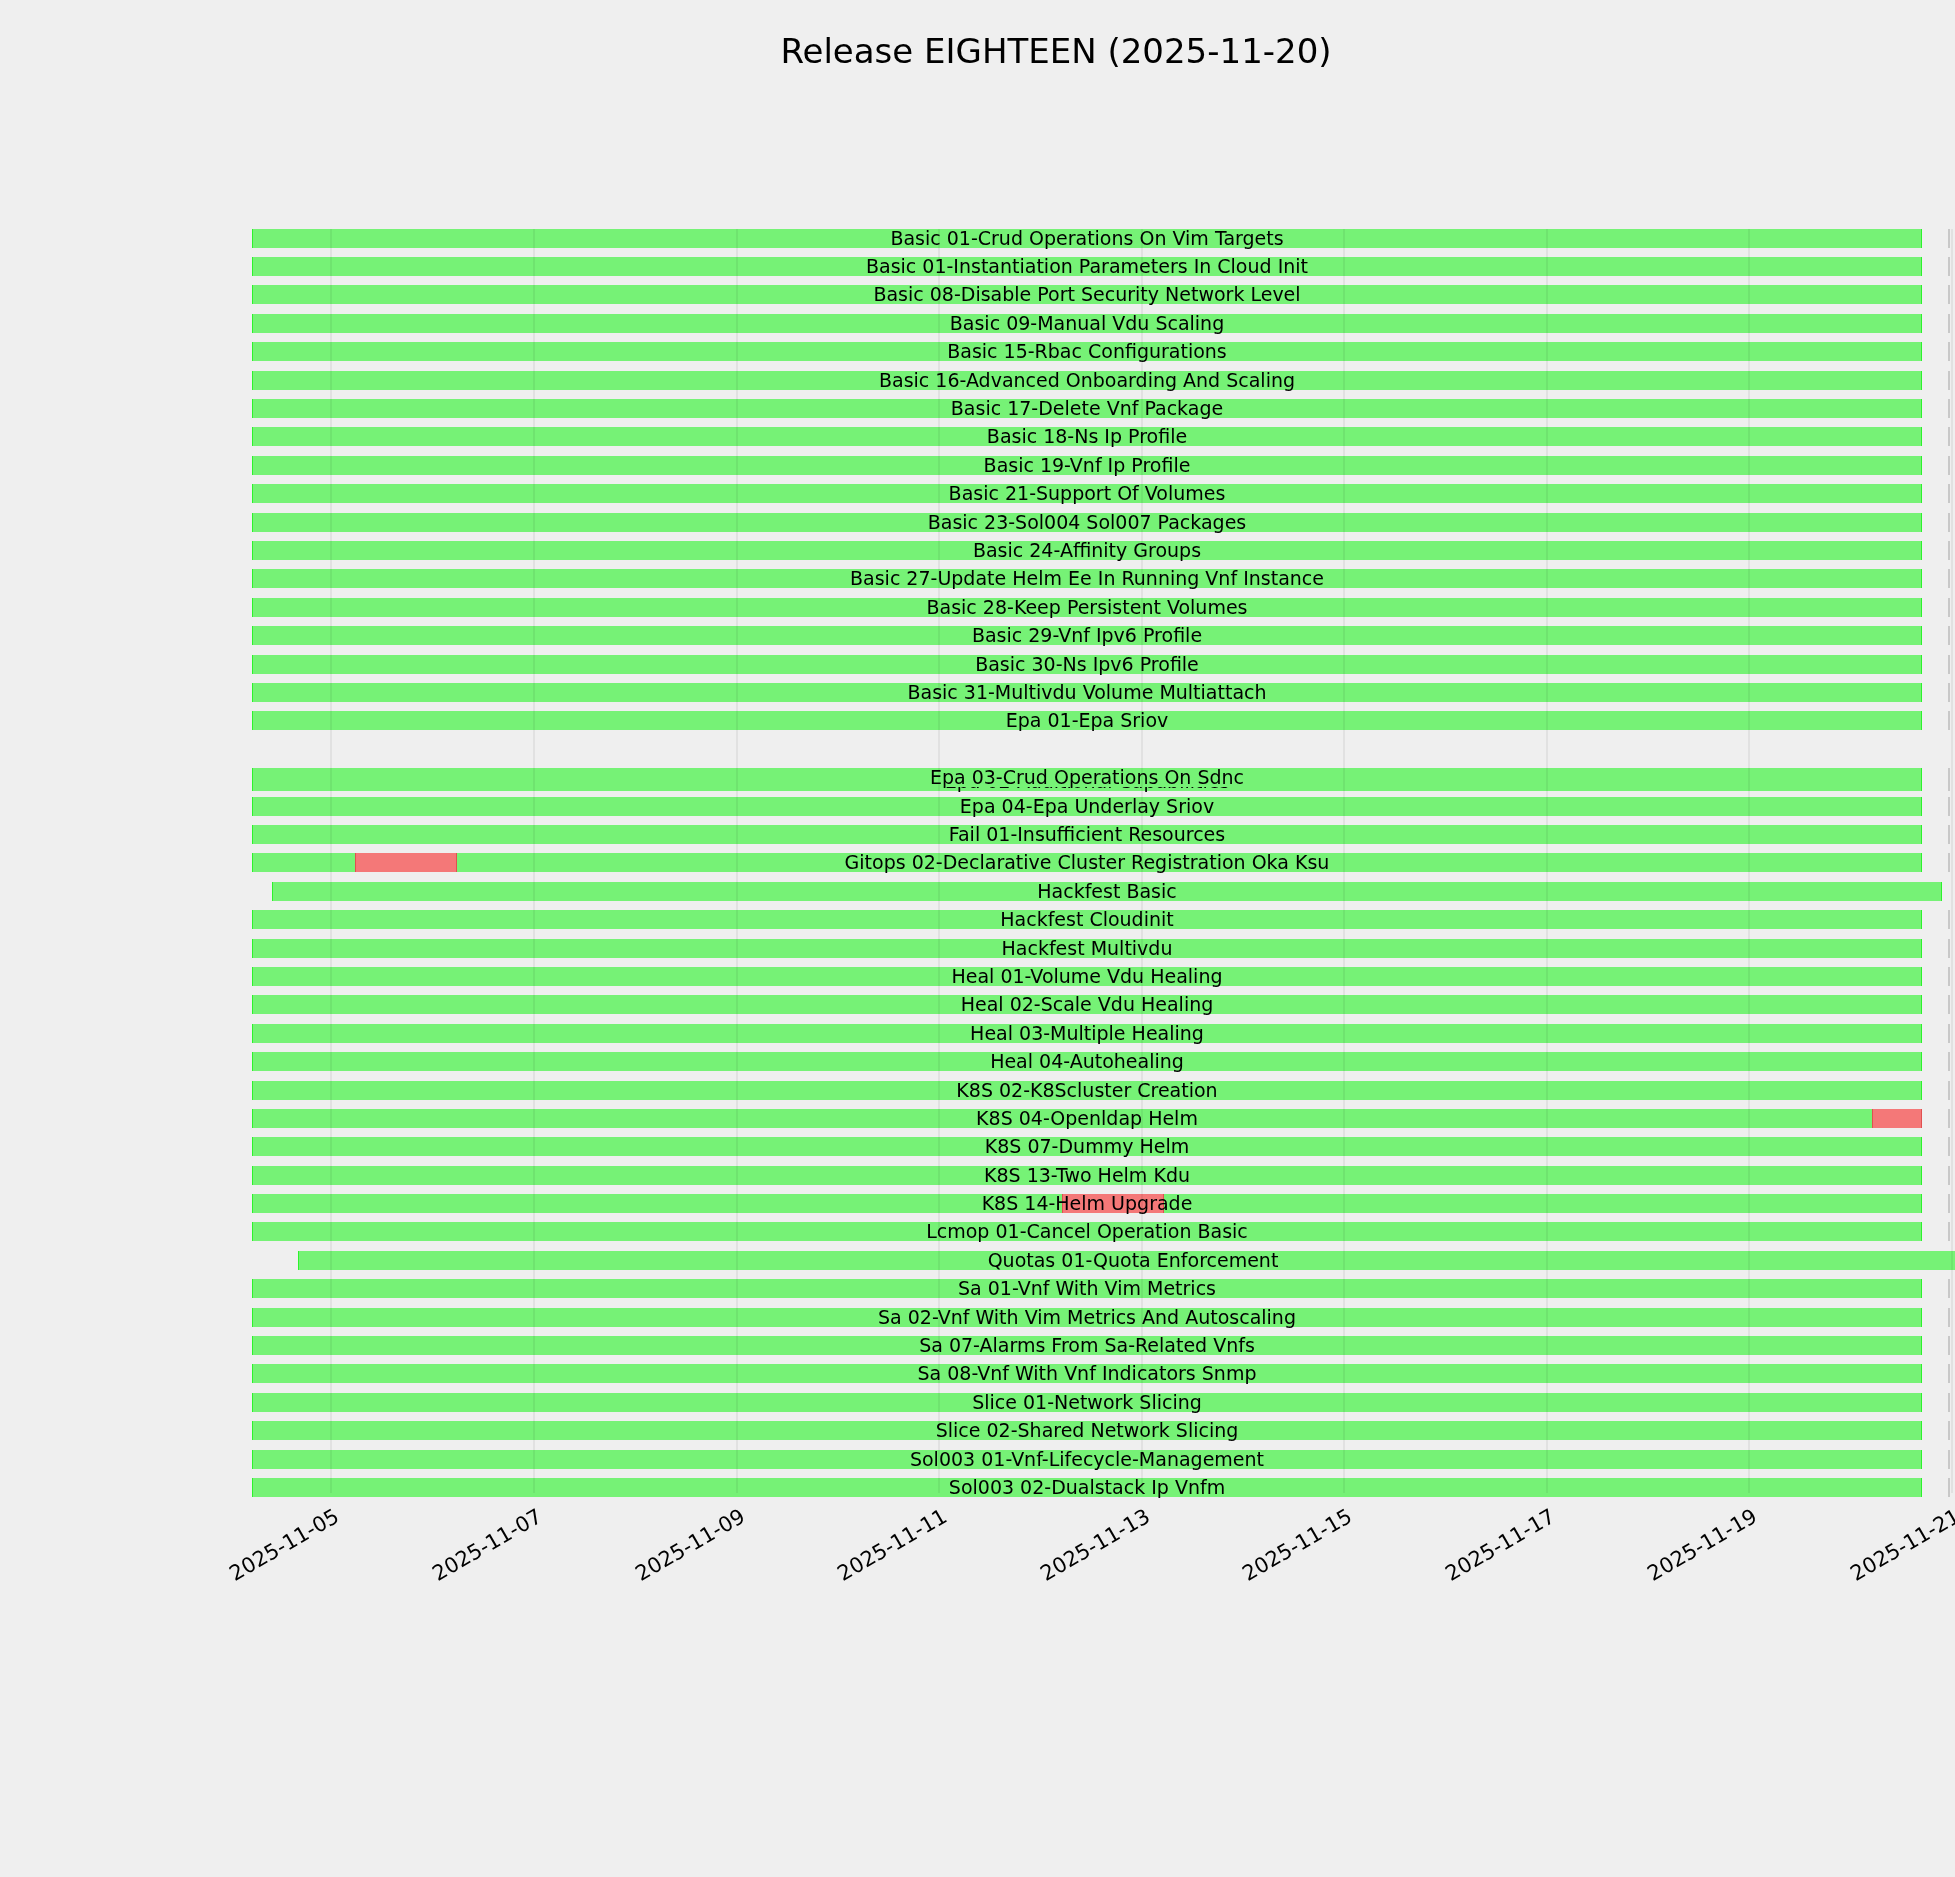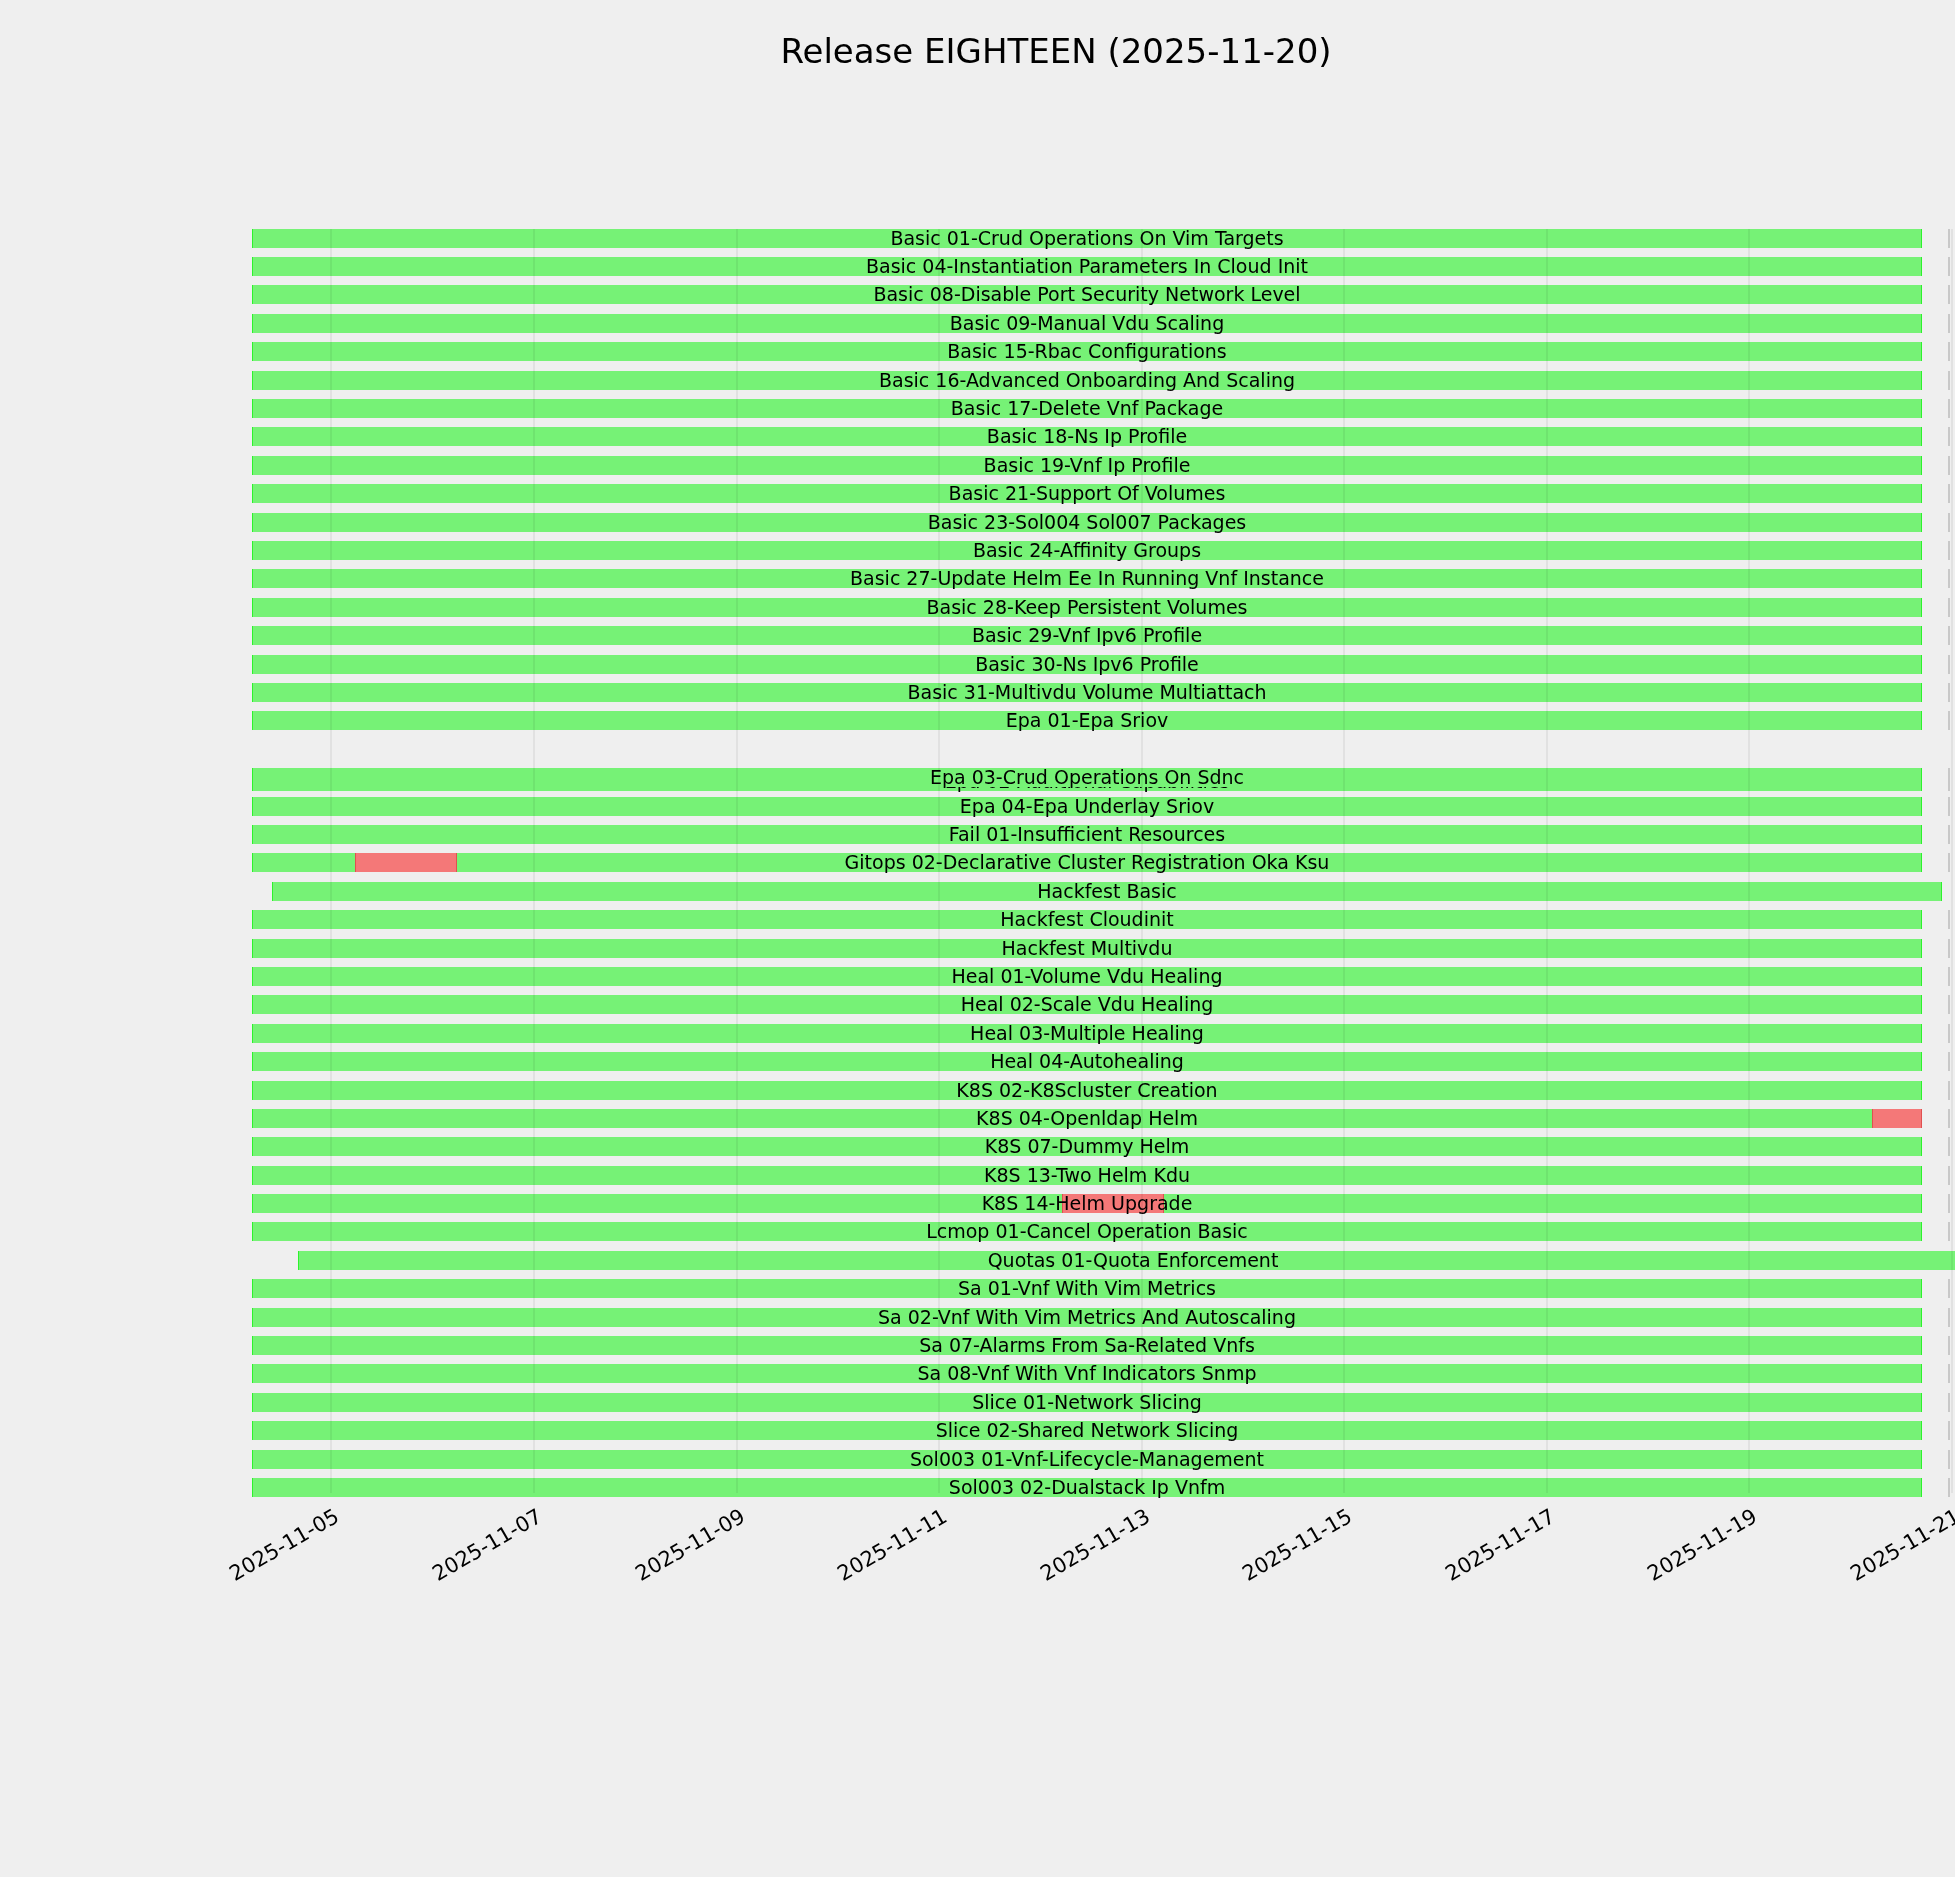--- a/index.html
+++ b/index.html
@@ -70,21 +70,21 @@
     <div class="gridline" style="left: 1951px; background: rgba(0, 0, 0, 0.055);"></div>
     <div class="xtick" style="right: 160px;">2025-11-21</div>
     <div class="task-row" style="top: 229px;">
       <div class="bar" style="background: rgb(118, 242, 118); border-left: 1.6px solid rgb(44, 243, 44); border-right: 1.6px solid rgb(44, 243, 44);"></div>
       <div class="deadline-marker" style="background: rgb(200, 200, 200);"></div>
       <div class="task-label">Basic 01-Crud Operations On Vim Targets</div>
     </div>
     <div class="task-row" style="top: 257px;">
       <div class="bar" style="background: rgb(118, 242, 118); border-left: 1.6px solid rgb(44, 243, 44); border-right: 1.6px solid rgb(44, 243, 44);"></div>
       <div class="deadline-marker" style="background: rgb(200, 200, 200);"></div>
-      <div class="task-label">Basic 04-Instantiation Parameters In Cloud Init</div>
+      <div class="task-label">Basic 01-Instantiation Parameters In Cloud Init</div>
     </div>
     <div class="task-row" style="top: 285px;">
       <div class="bar" style="background: rgb(118, 242, 118); border-left: 1.6px solid rgb(44, 243, 44); border-right: 1.6px solid rgb(44, 243, 44);"></div>
       <div class="deadline-marker" style="background: rgb(200, 200, 200);"></div>
       <div class="task-label">Basic 08-Disable Port Security Network Level</div>
     </div>
     <div class="task-row" style="top: 314px;">
       <div class="bar" style="background: rgb(118, 242, 118); border-left: 1.6px solid rgb(44, 243, 44); border-right: 1.6px solid rgb(44, 243, 44);"></div>
       <div class="deadline-marker" style="background: rgb(200, 200, 200);"></div>
       <div class="task-label">Basic 09-Manual Vdu Scaling</div>

